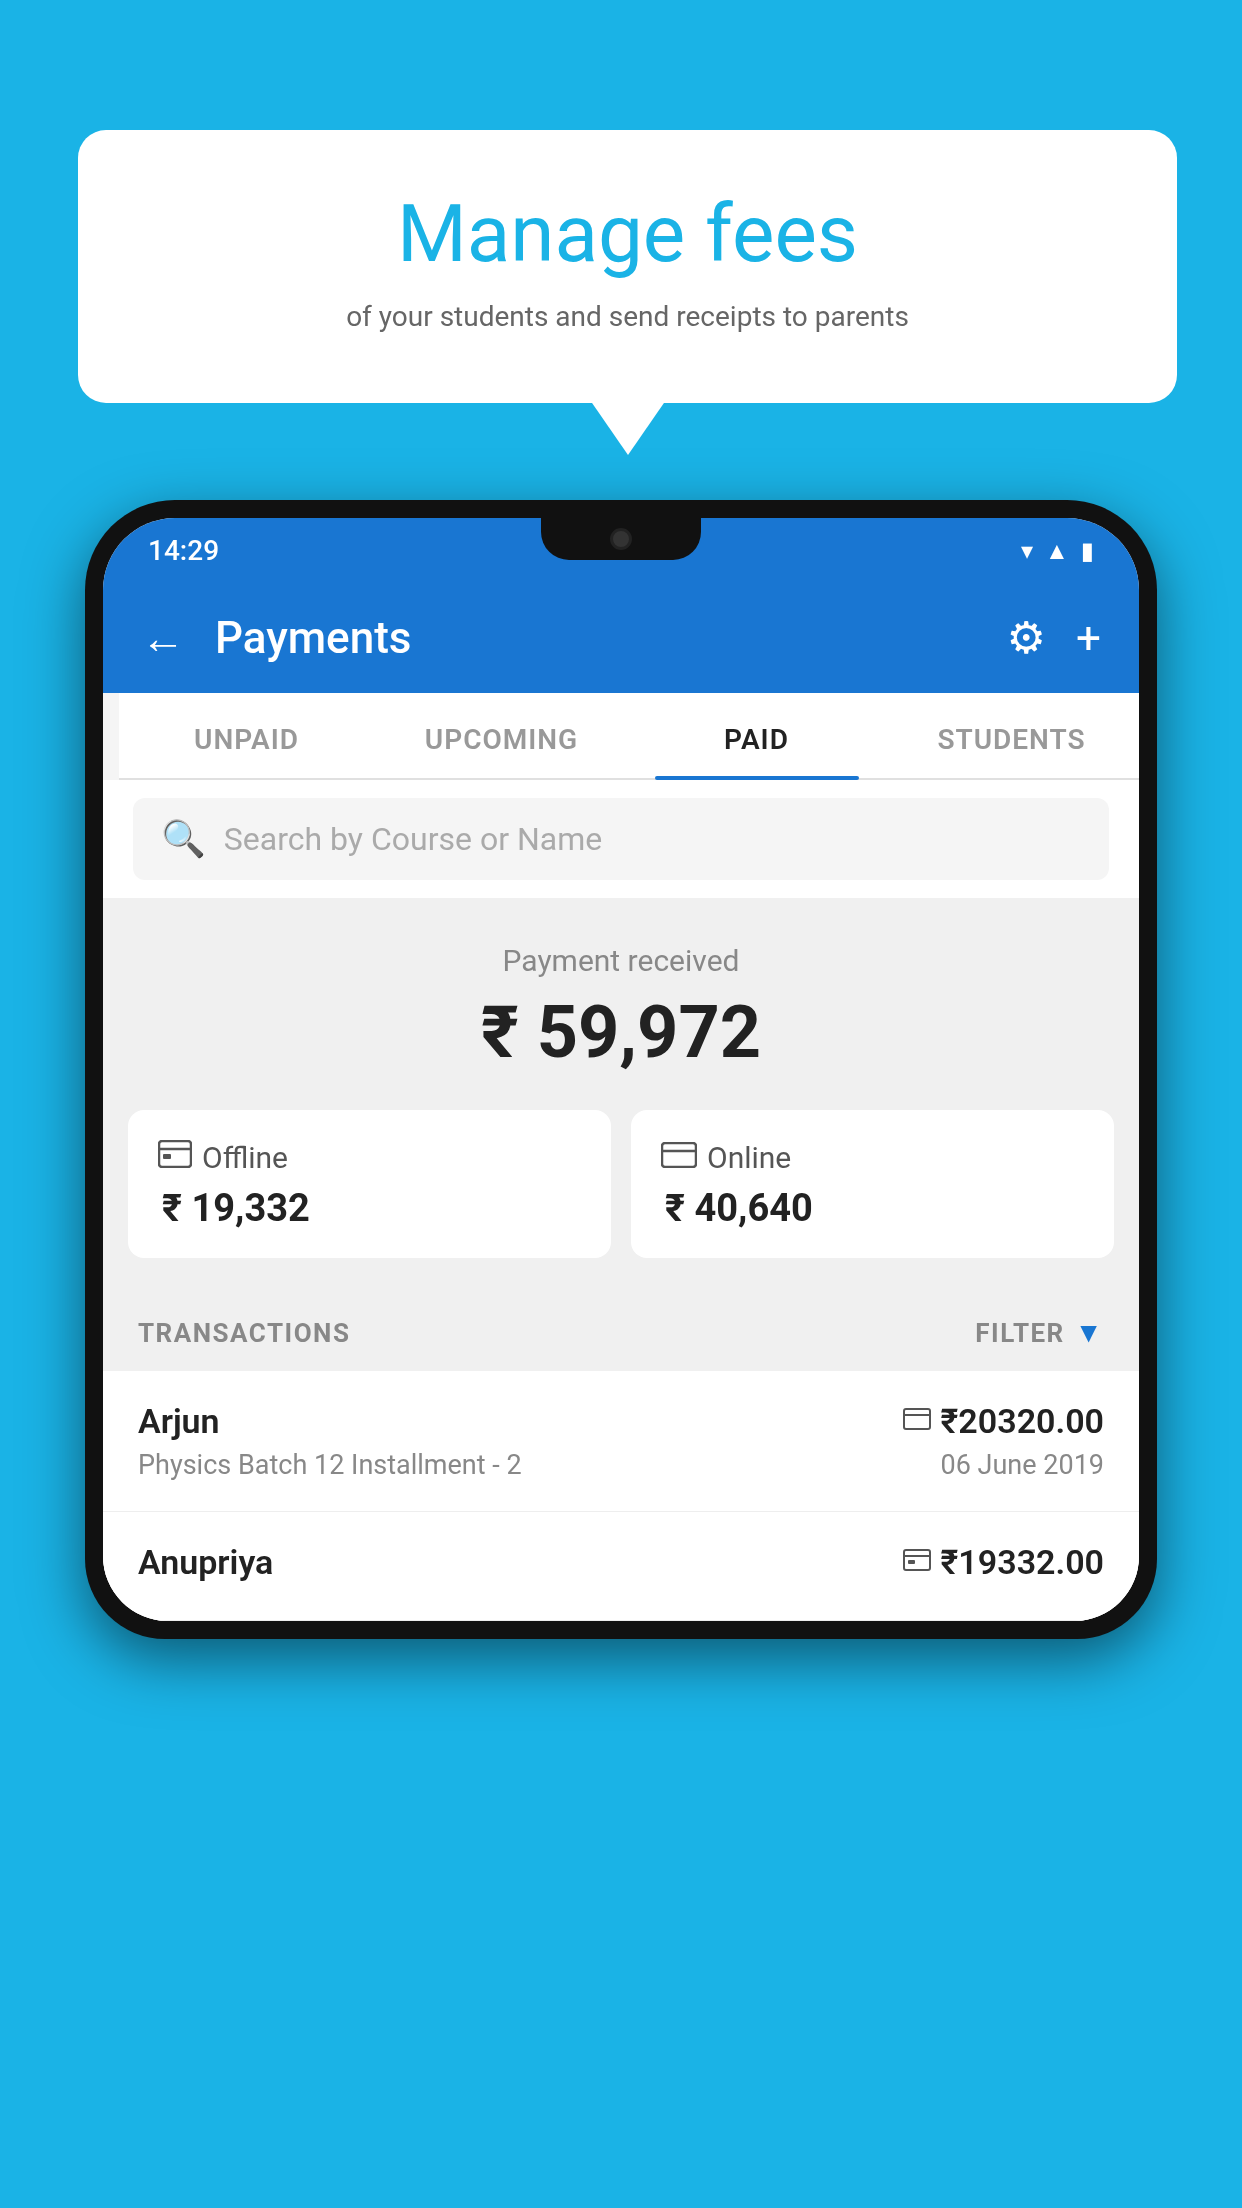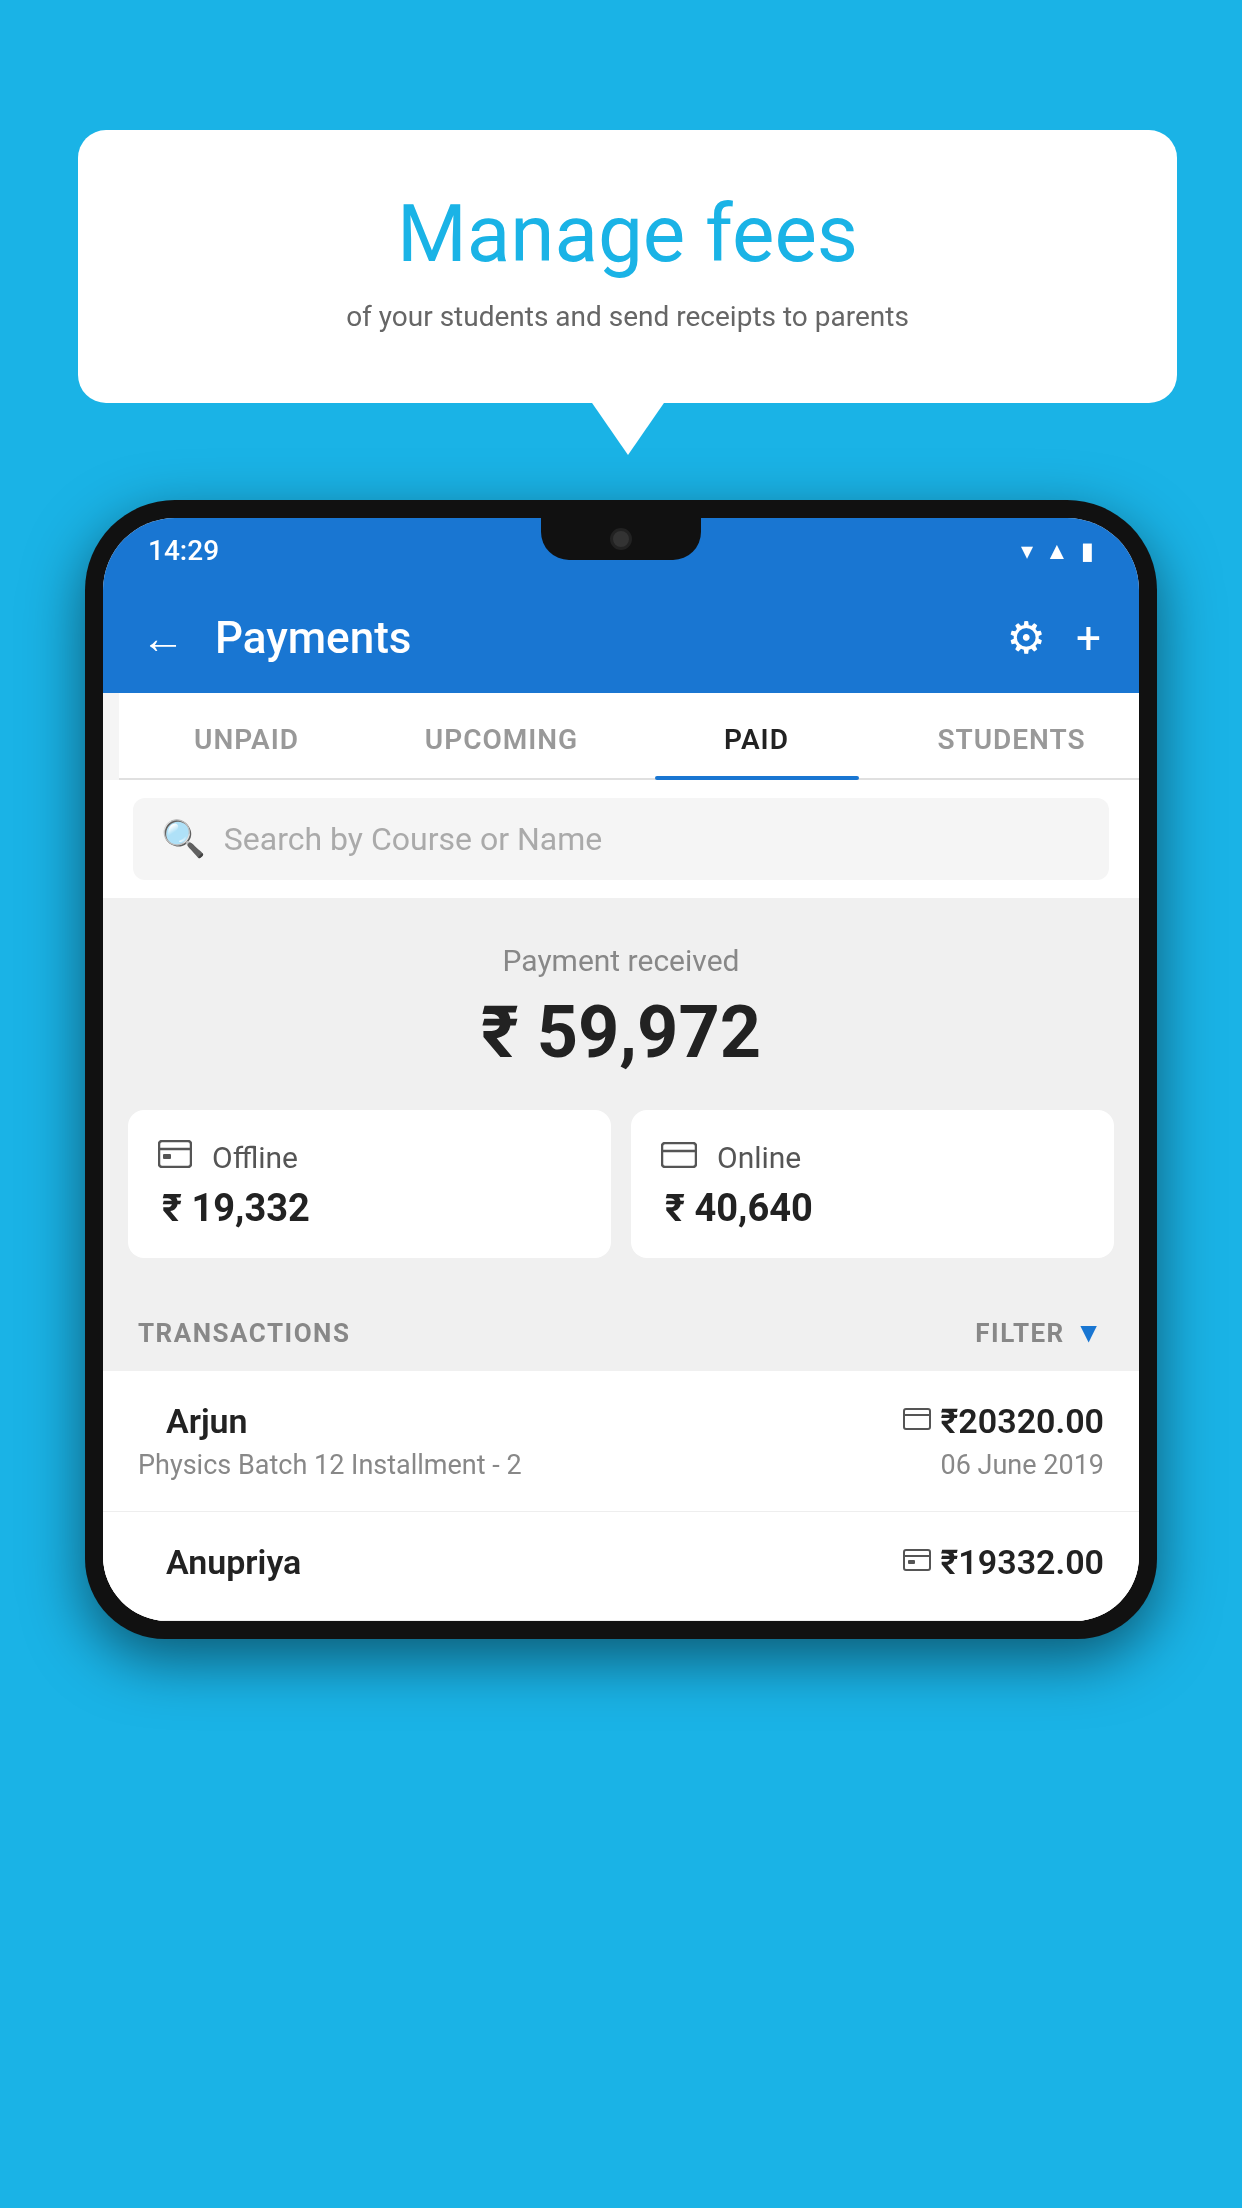--- a/index.html
+++ b/index.html
@@ -266,21 +266,21 @@
     .payment-card {
       flex: 1;
       background: white;
       border-radius: 16px;
       padding: 28px 30px;
     }
 
     .card-header {
       display: flex;
       align-items: center;
-      gap: 20px;
+      gap: 10px;
       margin-bottom: 10px;
     }
 
     .card-icon {
       font-size: 32px;
       color: #555;
     }
 
     .card-label {
       font-size: 30px;
@@ -340,21 +340,20 @@
       display: flex;
       align-items: center;
       justify-content: space-between;
       margin-bottom: 8px;
     }
 
     .transaction-name {
       font-size: 34px;
       font-weight: 600;
       color: #222;
-      margin-left: 28px;
     }
 
     .transaction-amount-wrap {
       display: flex;
       align-items: center;
       gap: 10px;
     }
 
     .transaction-amount-icon {
       font-size: 26px;

